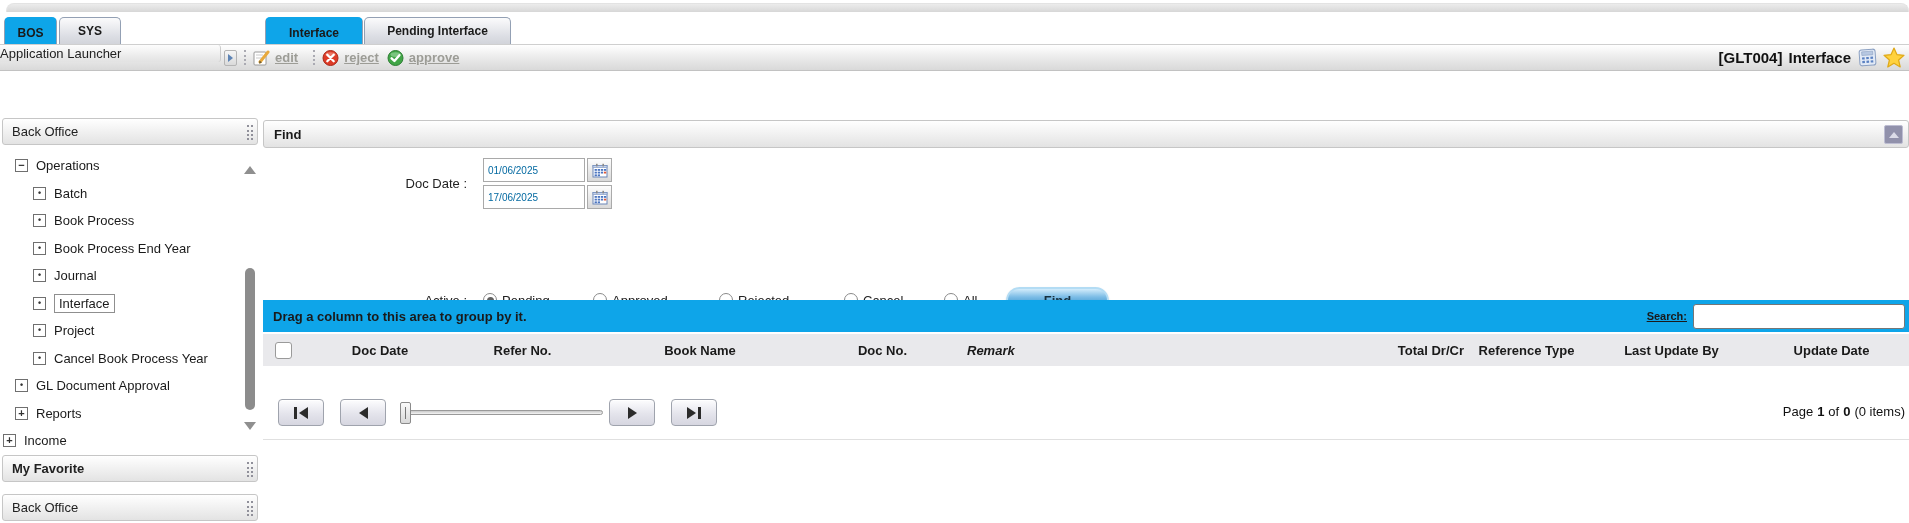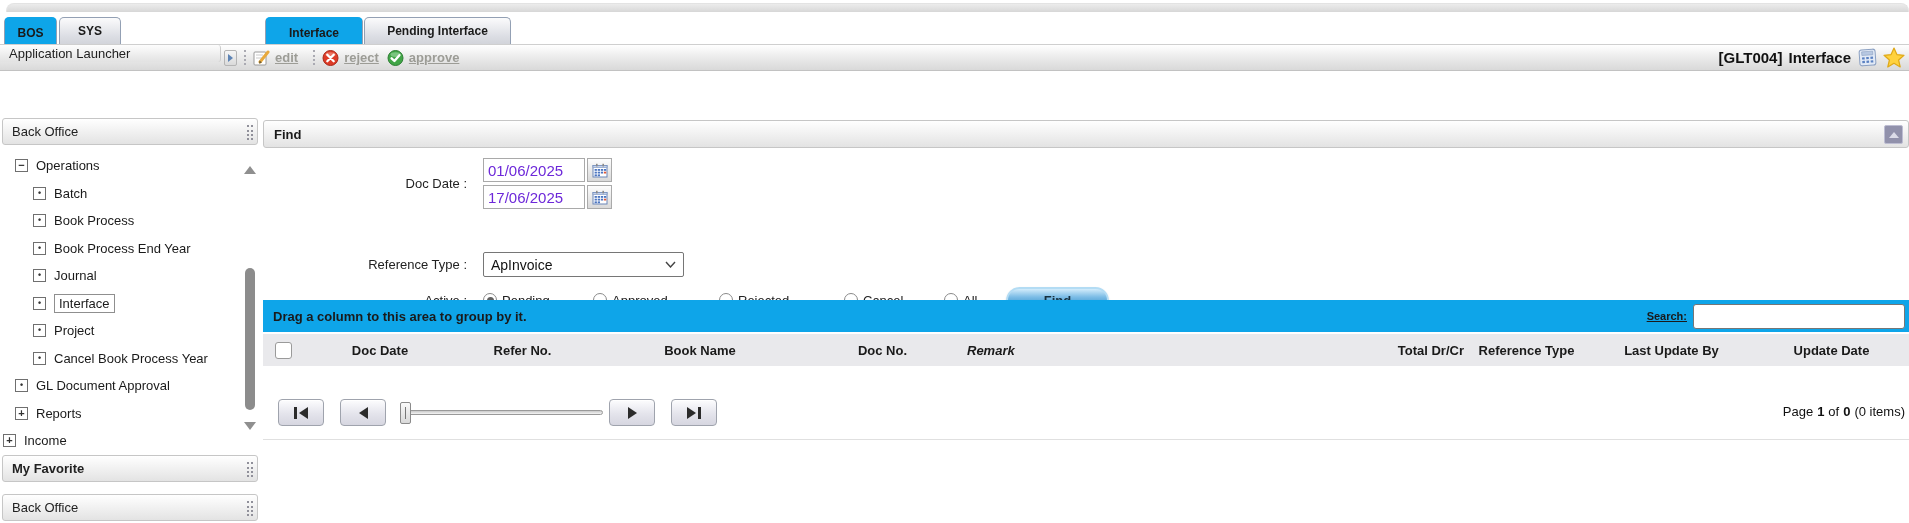--- a/index.html
+++ b/index.html
@@ -23,21 +23,21 @@
   #tab-pending   { left:364px; width:147px; }
 
   
   .toolbar { position:absolute; left:0; right:0; top:44px; height:27px;
              background:linear-gradient(#ffffff,#e9e9e9 55%,#d9d9d9);
              border-top:1px solid #cfcfcf; border-bottom:1px solid #c2c2c2;
              display:flex; align-items:center; z-index:1; }
   .launcher { position:absolute; left:0; top:0; bottom:8px; width:221px;
               background:linear-gradient(#fdfdfd,#e2e2e2); border-right:1px solid #cccccc;
               border-radius:0 3px 3px 0; display:flex; align-items:center;
-              padding-left:9px; font-size:13px; color:#222; }
+              font-size:13px; color:#222; }
   .tb-items { position:absolute; left:224px; top:0; bottom:0; display:flex; align-items:center; }
   .splitter-btn { width:13px; height:16px; background:linear-gradient(#f6f6f6,#dadada);
                   border:1px solid #b5b5b5; border-radius:2px; display:flex;
                   align-items:center; justify-content:center; }
   .splitter-btn .tri { width:0; height:0; border-top:4px solid transparent;
                   border-bottom:4px solid transparent; border-left:5px solid #5e84b5; }
   .vsep { width:0; height:15px; border-left:2px dotted #aaaab2; margin:0 7px; }
   .tool-link { display:flex; align-items:center; gap:5px; margin-right:8px; cursor:pointer; }
   .tool-link span.lbl { color:#9c9c96; font-weight:bold; font-size:13px; text-decoration:underline; }
   .icon16 { width:17px; height:16px; display:inline-block; }
@@ -90,22 +90,22 @@
   .find-body { position:relative; height:152px; background:#fff; }
   .frm-row { position:absolute; left:0; display:flex; align-items:center;justify-content:space-between; }
   .lblcol { width:212px; padding-right:8px; text-align:right; font-size:13px; color:#222;
             flex:0 0 212px; margin-right:8px; }
   #row-docdate { top:10px; align-items:center; }
   #row-reftype { top:104px; }
   #row-active  { top:138px; height:28px; }
 
   .date-stack { display:flex; flex-direction:column; gap:3px; }
   .date-line { display:flex; align-items:center; }
-  .date-input { width:102px; height:24px; border:1px solid #a9a9a9; font-size:15px;
-                padding:0 4px; font-family:"Liberation Sans",sans-serif; color:#6d28d9; }
+  .date-input { width:102px; height:24px; border:1px solid #a9a9a9; font-size:10px;
+                padding:0 4px; font-family:"Liberation Sans",sans-serif; color:#0369a1; }
   .cal-btn { width:25px; height:24px; margin-left:2px; background:linear-gradient(#fdfdfd,#d9d9d9);
              border:1px solid #aaa; display:flex; align-items:center; justify-content:center; }
 
   .fake-select { width:201px; height:25px; border:1px solid #767676; border-radius:2px;
                  background:#fff; display:flex; align-items:center; padding:0 7px;
                  font-size:14px; color:#111; position:relative; }
   .fake-select svg { position:absolute; right:7px; }
 
   .radio-item { display:flex; align-items:center; gap:5px; font-size:13px; color:#222; }
   .radio-circle { width:14px; height:14px; border:1px solid #8a8a8a; border-radius:50%;
@@ -350,29 +350,20 @@
                 <rect x="2.6" y="11.4" width="2.3" height="1.8"></rect>
                   <rect x="5.7" y="11.4" width="2.3" height="1.8"></rect>
               </g>
               <rect x="11.9" y="8.7" width="2.3" height="1.8" fill="#e05a3a"></rect>
             </svg>
           </span>
         </div>
       </div>
     </div>
 
-    <div id="row-reftype" class="frm-row">
-      <div class="lblcol">Reference Type :</div>
-      <div class="fake-select">
-        <span>ApInvoice</span>
-        <svg width="11" height="7" viewBox="0 0 11 7">
-          <polyline points="1,1 5.5,6 10,1" fill="none" stroke="#444" stroke-width="1.4"></polyline>
-        </svg>
-      </div>
-    </div>
 
     <div id="row-active" class="frm-row">
       <div class="lblcol">Active :</div>
       <span class="radio-item w-pending">
         <span class="radio-circle checked"></span>
         <span>Pending</span>
       </span>
       <span class="radio-item w-approved">
         <span class="radio-circle"></span>
         <span>Approved</span>

